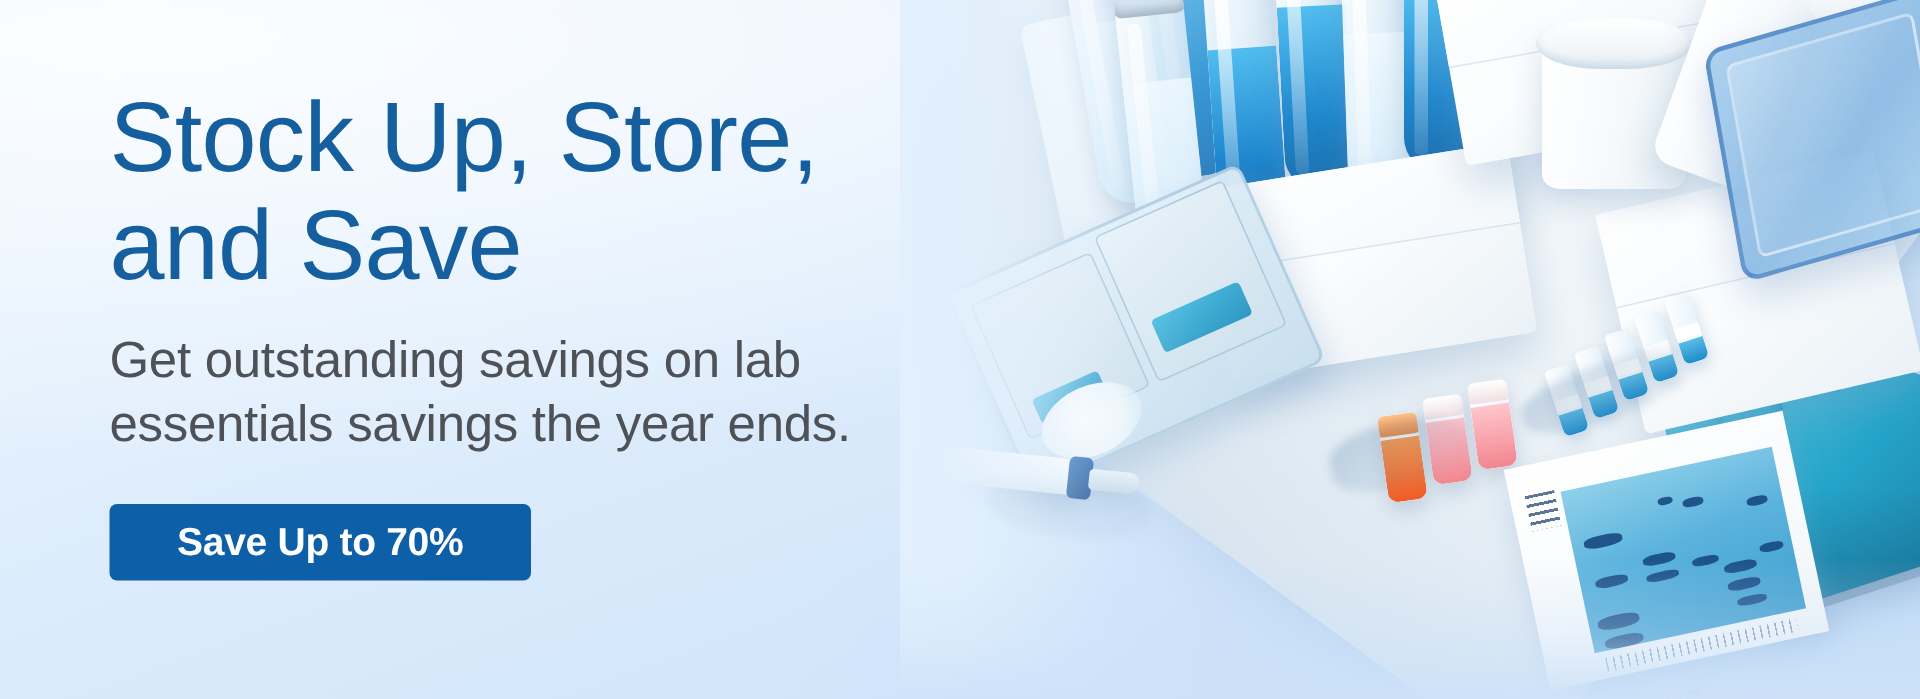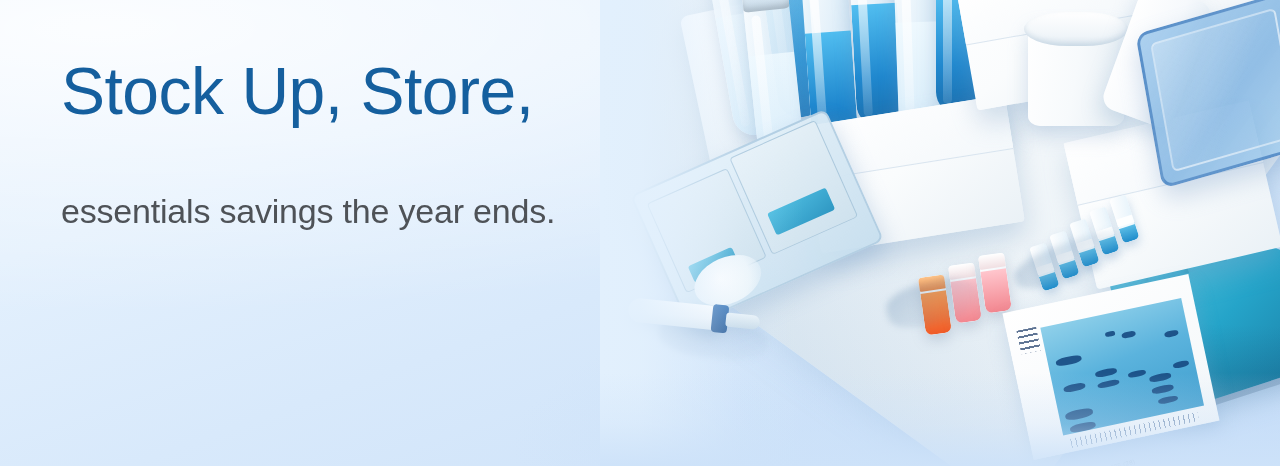--- a/index.html
+++ b/index.html
@@ -39,21 +39,21 @@
     position: absolute;
     inset: 0;
     background:
       radial-gradient(80% 60% at 96% 96%, rgba(196,220,248,0.85) 0%, rgba(196,220,248,0) 70%);
     pointer-events: none;
   }
 
   
   .copy {
     position: absolute;
-    left: 61px;
+    left: 73px;
     top: 55px;
     width: 580px;
     z-index: 30;
   }
   .headline {
     margin: 0;
     font-size: 66px;
     line-height: 72px;
     font-weight: 400;
     letter-spacing: -0.5px;
@@ -555,20 +555,24 @@
       <div class="shade"></div>
     </div>
 
     <div class="photo-fade"></div>
     <div class="photo-bottomfade"></div>
   </div>
 
   <div class="copy">
     <h1 class="headline">
       <span>Stock Up, Store,</span><br>
+      <span>and Save</span>
     </h1>
     <p class="subhead">
-      <br>
+      <span>Get outstanding savings on lab</span><br>
       <span>essentials savings the year ends.</span>
     </p>
+    <div class="cta-wrap">
+      <button class="cta" type="button">Save Up to 70%</button>
+    </div>
   </div>
 
 </div>
 
 </body></html>

